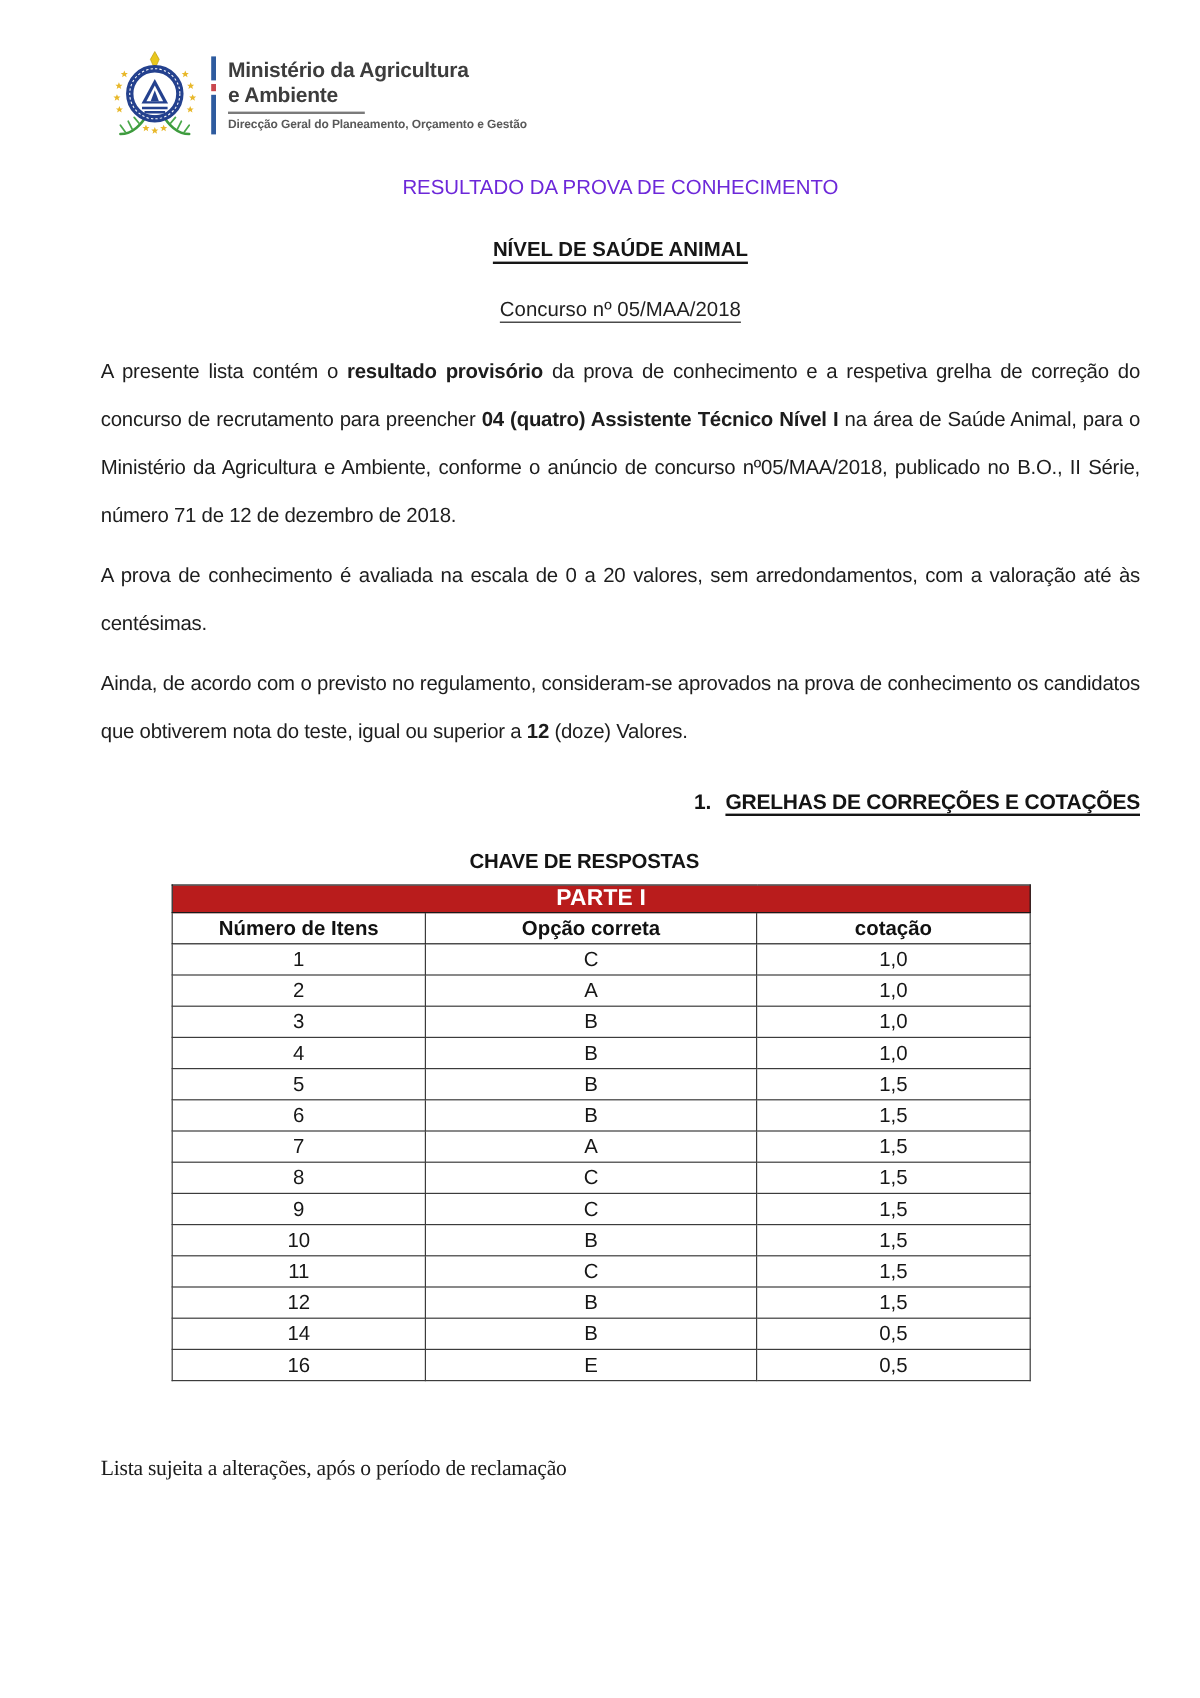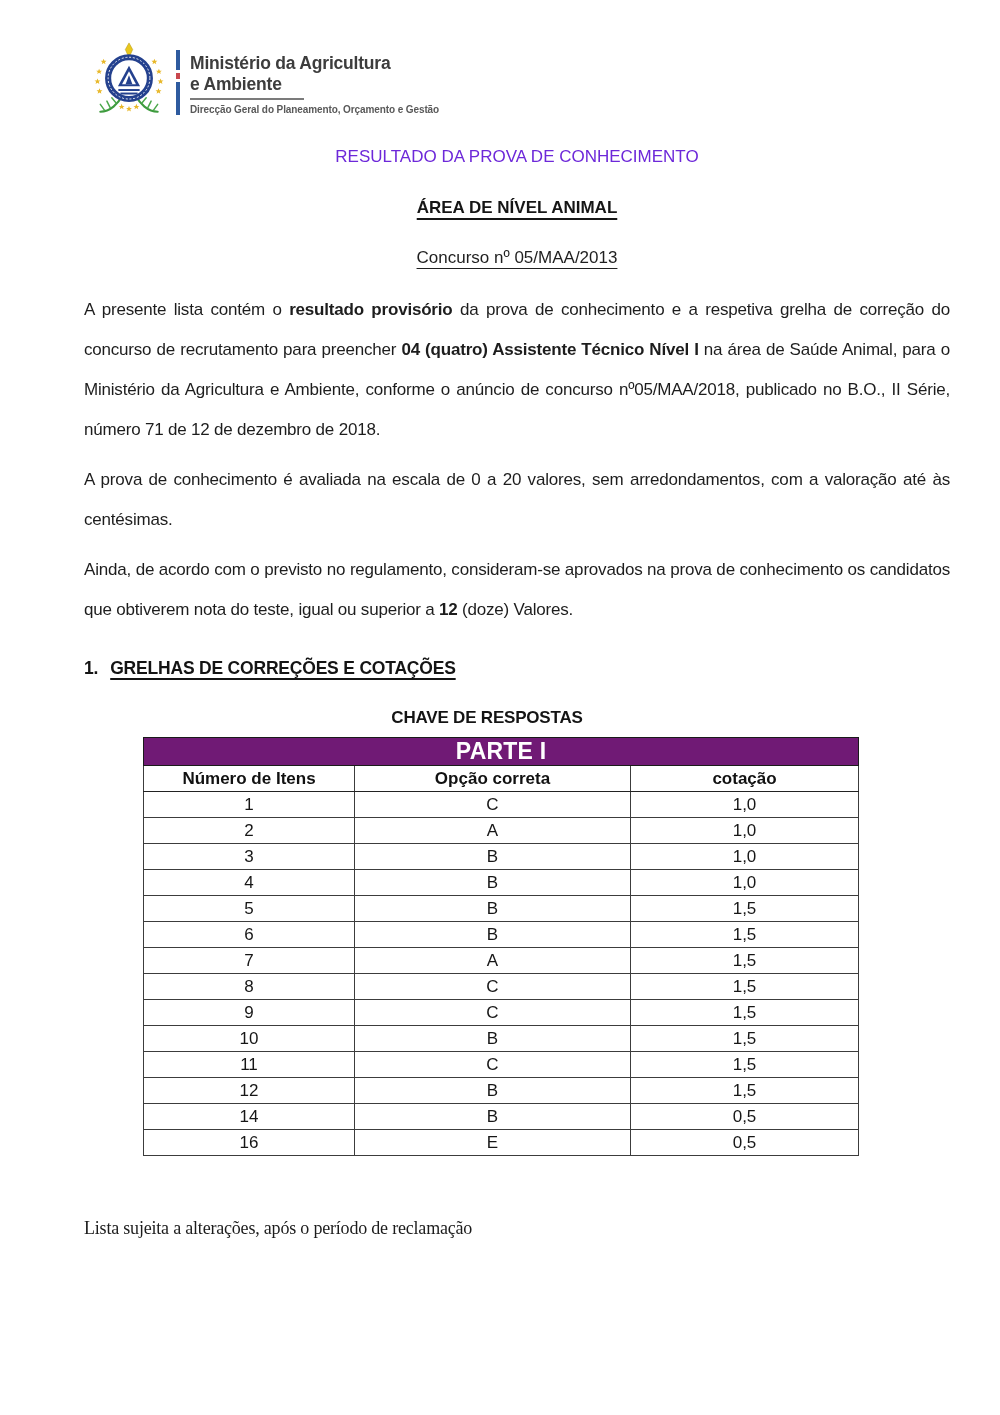--- a/index.html
+++ b/index.html
@@ -7,21 +7,21 @@
   .page {
     position:relative;
     width:1000px; height:1415px;
     background:#ffffff;
     font-family:"Liberation Sans", sans-serif;
     color:#1f1f1f;
     overflow:hidden;
   }
   
   .doc-header {
-    display:flex; align-items:flex-end;
+    display:flex; align-items:center;
     padding:38px 0 0 88px;
   }
   .emblem { flex:0 0 auto; }
   .sep-bar {
     display:flex; flex-direction:column; gap:3px;
     width:4px; margin:6px 0 0 6px; flex:0 0 auto;
   }
   .sep-blue-top { height:20px; background:#2e5b9f; }
   .sep-red { height:6px; background:#c9474e; }
   .sep-blue-bottom { height:33px; background:#2e5b9f; }
@@ -42,21 +42,21 @@
   .title-4 { margin-top:30px; text-align:center; font-size:17px; font-weight:400;
              text-decoration:underline; text-underline-offset:5px; text-decoration-thickness:1px; }
   .body-par {
     margin-top:22px;
     font-size:17px; line-height:40px;
     text-align:justify; letter-spacing:-0.2px;
     color:#1d1d1d;
   }
   .body-par + .body-par { margin-top:10px; }
   .section-heading {
-    margin-top:28px; text-align:left;
+    margin-top:28px; text-align:right;
     font-size:17.5px; font-weight:700; color:#141414; letter-spacing:-0.2px;
   }
   .section-heading .num { margin-right:12px; }
   .section-heading .sec-title { text-decoration:underline; text-underline-offset:4px; text-decoration-thickness:1.8px; }
   .sub-heading {
     margin-top:29px; margin-left:-60px; text-align:center;
     font-size:17px; font-weight:700; color:#141414; letter-spacing:-0.2px;
   }
 
   
@@ -68,22 +68,22 @@
   }
   table.answers col.c1 { width:211px; }
   table.answers col.c2 { width:276px; }
   table.answers col.c3 { width:228px; }
   table.answers th, table.answers td {
     border:1px solid #3c3c3c;
     text-align:center; vertical-align:middle;
     font-size:17px; height:26px; padding:0;
   }
   tr.part-row th {
-    background:#701a75; color:#ffffff;
-    font-weight:700; font-size:23px; letter-spacing:0.2px;
+    background:#b91c1c; color:#ffffff;
+    font-weight:700; font-size:19px; letter-spacing:0.2px;
     height:17px; border:1.5px solid #1a1a1a;
   }
   tr.col-row th {
     font-weight:700; color:#111111;
     border-bottom:1.5px solid #222222;
     border-top:1.5px solid #111111;
   }
   table.answers { border:1.5px solid #1a1a1a; }
   tbody td { color:#161616; }
 
@@ -157,22 +157,22 @@
     <div class="ministry-block">
       <div class="ministry-name">Ministério da Agricultura</div>
       <div class="ministry-name">e Ambiente</div>
       <div class="ministry-rule"></div>
       <div class="ministry-dept">Direcção Geral do Planeamento, Orçamento e Gestão</div>
     </div>
   </div>
 
   <div class="content">
     <div class="title-2">RESULTADO DA PROVA DE CONHECIMENTO</div>
-    <div class="title-3">ÁREA DE NÍVEL ANIMAL</div>
-    <div class="title-4">Concurso nº 05/MAA/2013</div>
+    <div class="title-3">NÍVEL DE SAÚDE ANIMAL</div>
+    <div class="title-4">Concurso nº 05/MAA/2018</div>
 
     <p class="body-par"><span>A presente lista contém o </span><b>resultado provisório</b><span> da prova de conhecimento e a respetiva grelha de correção do concurso de recrutamento para preencher </span><b>04 (quatro) Assistente Técnico Nível I</b><span> na área de Saúde Animal, para o Ministério da Agricultura e Ambiente, conforme o anúncio de concurso nº05/MAA/2018, publicado no B.O., II Série, número 71 de 12 de dezembro de 2018.</span></p>
     <p class="body-par">A prova de conhecimento é avaliada na escala de 0 a 20 valores, sem arredondamentos, com a valoração até às centésimas.</p>
     <p class="body-par"><span>Ainda, de acordo com o previsto no regulamento, consideram-se aprovados na prova de conhecimento os candidatos que obtiverem nota do teste, igual ou superior a </span><b>12</b><span> (doze) Valores.</span></p>
 
     <div class="section-heading">
       <span class="num">1.</span><span class="sec-title">GRELHAS DE CORREÇÕES E COTAÇÕES</span>
     </div>
     <div class="sub-heading">CHAVE DE RESPOSTAS</div>
 

